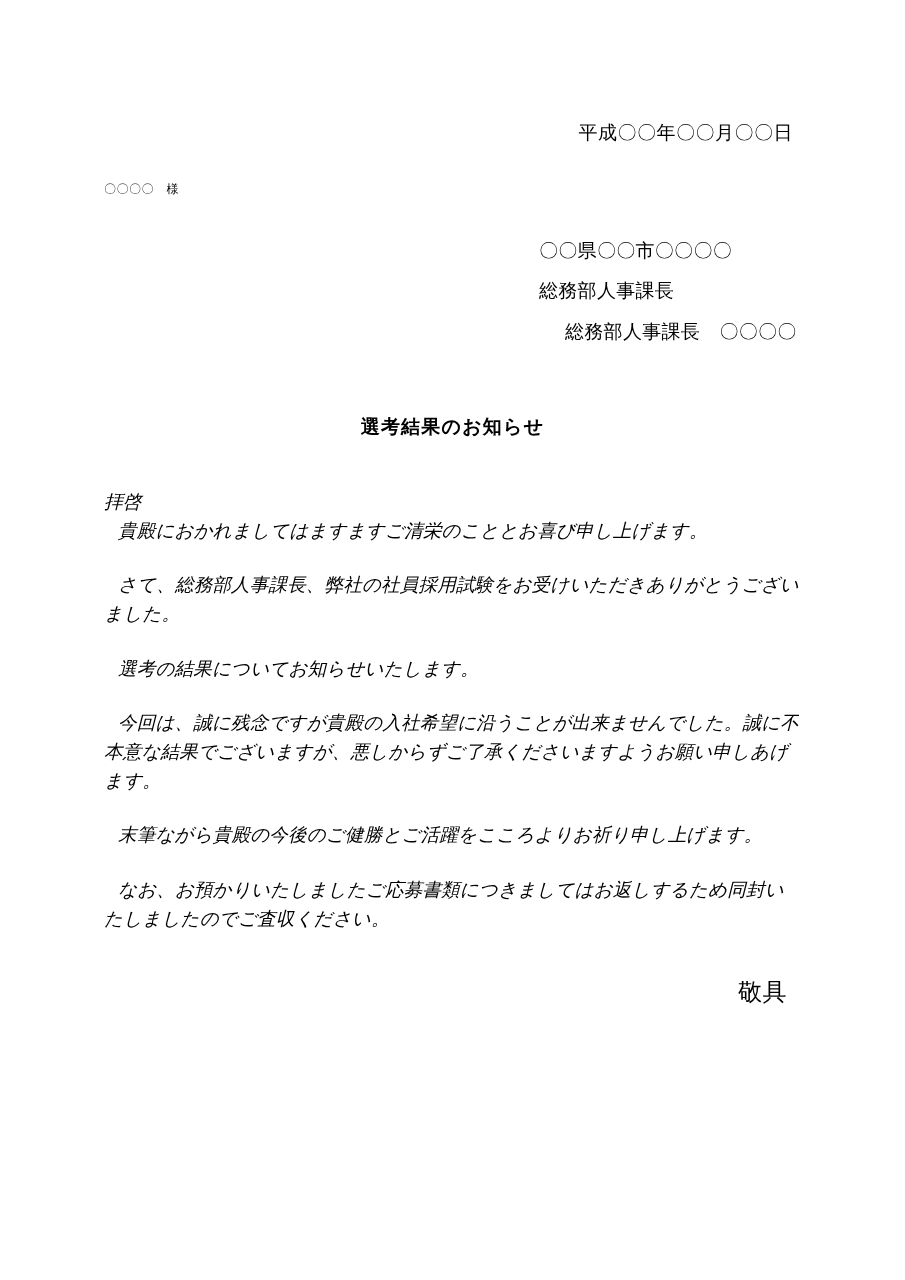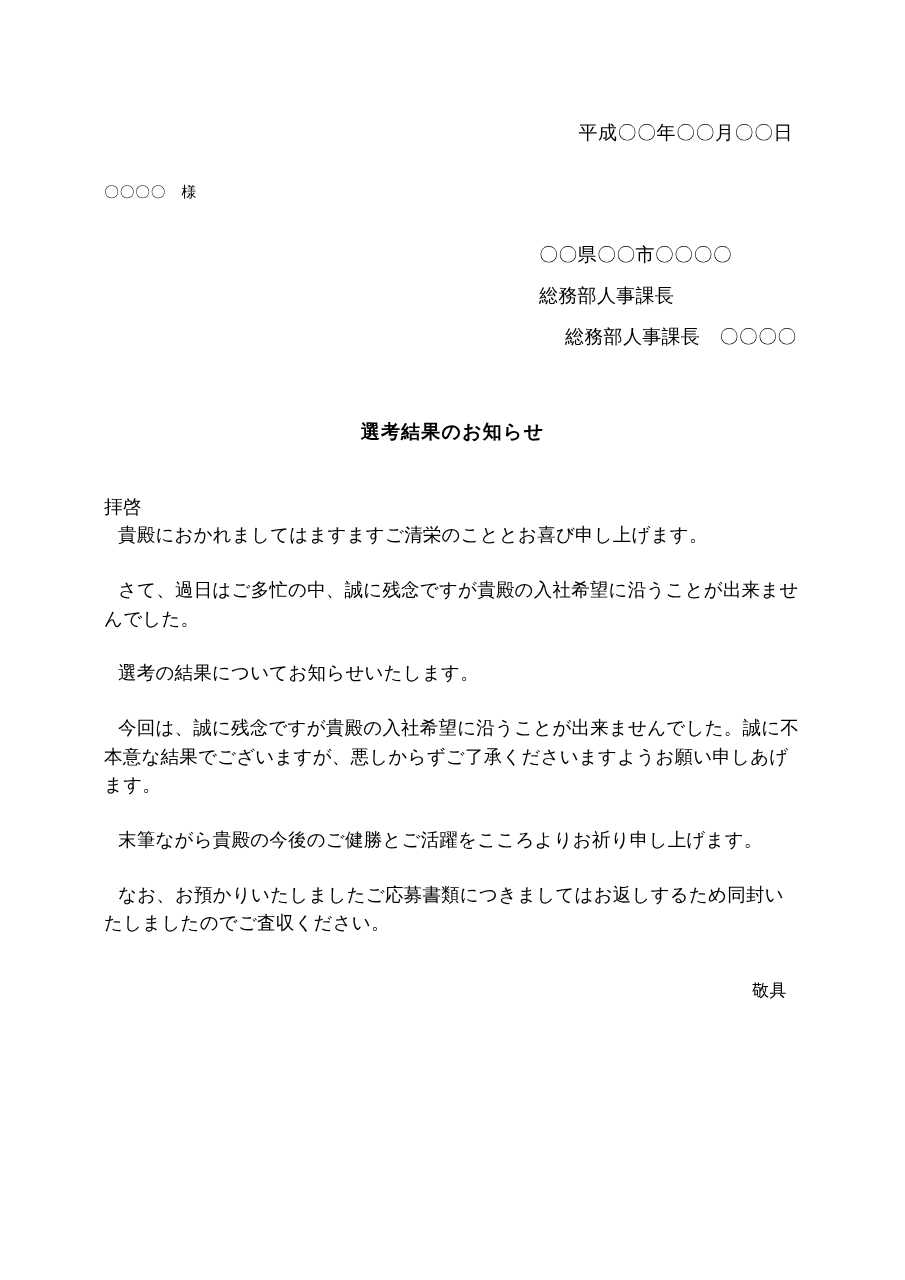--- a/index.html
+++ b/index.html
@@ -30,21 +30,21 @@
   }
   .date-line {
     text-align: right;
     font-size: 19px;
     letter-spacing: 0.5px;
     padding-right: 8px;
     margin: 0;
     line-height: 1.6;
   }
   .addressee {
-    font-size: 15px;
+    font-size: 12px;
     letter-spacing: 0.5px;
     margin: 32px 0 0 0;
     line-height: 1.6;
   }
   .sender-block {
     margin: 36px 0 0 0;
     padding-left: 425px;
     font-size: 19px;
     line-height: 1.62;
     letter-spacing: 0.3px;
@@ -64,36 +64,37 @@
     letter-spacing: 1.2px;
   }
   .body-block {
     margin-top: 48px;
     font-size: 18.5px;
     line-height: 1.55;
     letter-spacing: 0.2px;
   }
   .para {
     margin: 0;
+    font-style: italic;
   }
   .para.salutation {
     margin-bottom: 0;
   }
   .para.indent1 {
     text-indent: 14px;
   }
   .para.gap {
     margin-top: 26px;
   }
   .para.wide {
     text-indent: 14px;
   }
   .closing {
     text-align: right;
-    font-size: 17px;
+    font-size: 24px;
     margin-top: 40px;
     padding-right: 14px;
     letter-spacing: 0.5px;
   }
 </style>
 </head>
 <body>
 
 <div class="page">
   <div class="sheet">
@@ -106,21 +107,21 @@
       <p class="sender-line">〇〇県〇〇市〇〇〇〇</p>
       <p class="sender-line">総務部人事課長</p>
       <p class="sender-line indent">総務部人事課長　〇〇〇〇</p>
     </div>
 
     <h1 class="doc-title">選考結果のお知らせ</h1>
 
     <div class="body-block">
       <p class="para salutation">拝啓</p>
       <p class="para indent1">貴殿におかれましてはますますご清栄のこととお喜び申し上げます。</p>
-      <p class="para indent1 gap">さて、過日はご多忙の中、誠に残念ですが貴殿の入社希望に沿うことが出来ませんでした。</p>
+      <p class="para indent1 gap">さて、総務部人事課長、弊社の社員採用試験をお受けいただきありがとうございました。</p>
       <p class="para indent1 gap">選考の結果についてお知らせいたします。</p>
       <p class="para wide gap">今回は、誠に残念ですが貴殿の入社希望に沿うことが出来ませんでした。誠に不本意な結果でございますが、悪しからずご了承くださいますようお願い申しあげます。</p>
       <p class="para indent1 gap">末筆ながら貴殿の今後のご健勝とご活躍をこころよりお祈り申し上げます。</p>
       <p class="para wide gap">なお、お預かりいたしましたご応募書類につきましてはお返しするため同封いたしましたのでご査収ください。</p>
       <p class="closing">敬具</p>
     </div>
 
   </div>
 </div>
 

